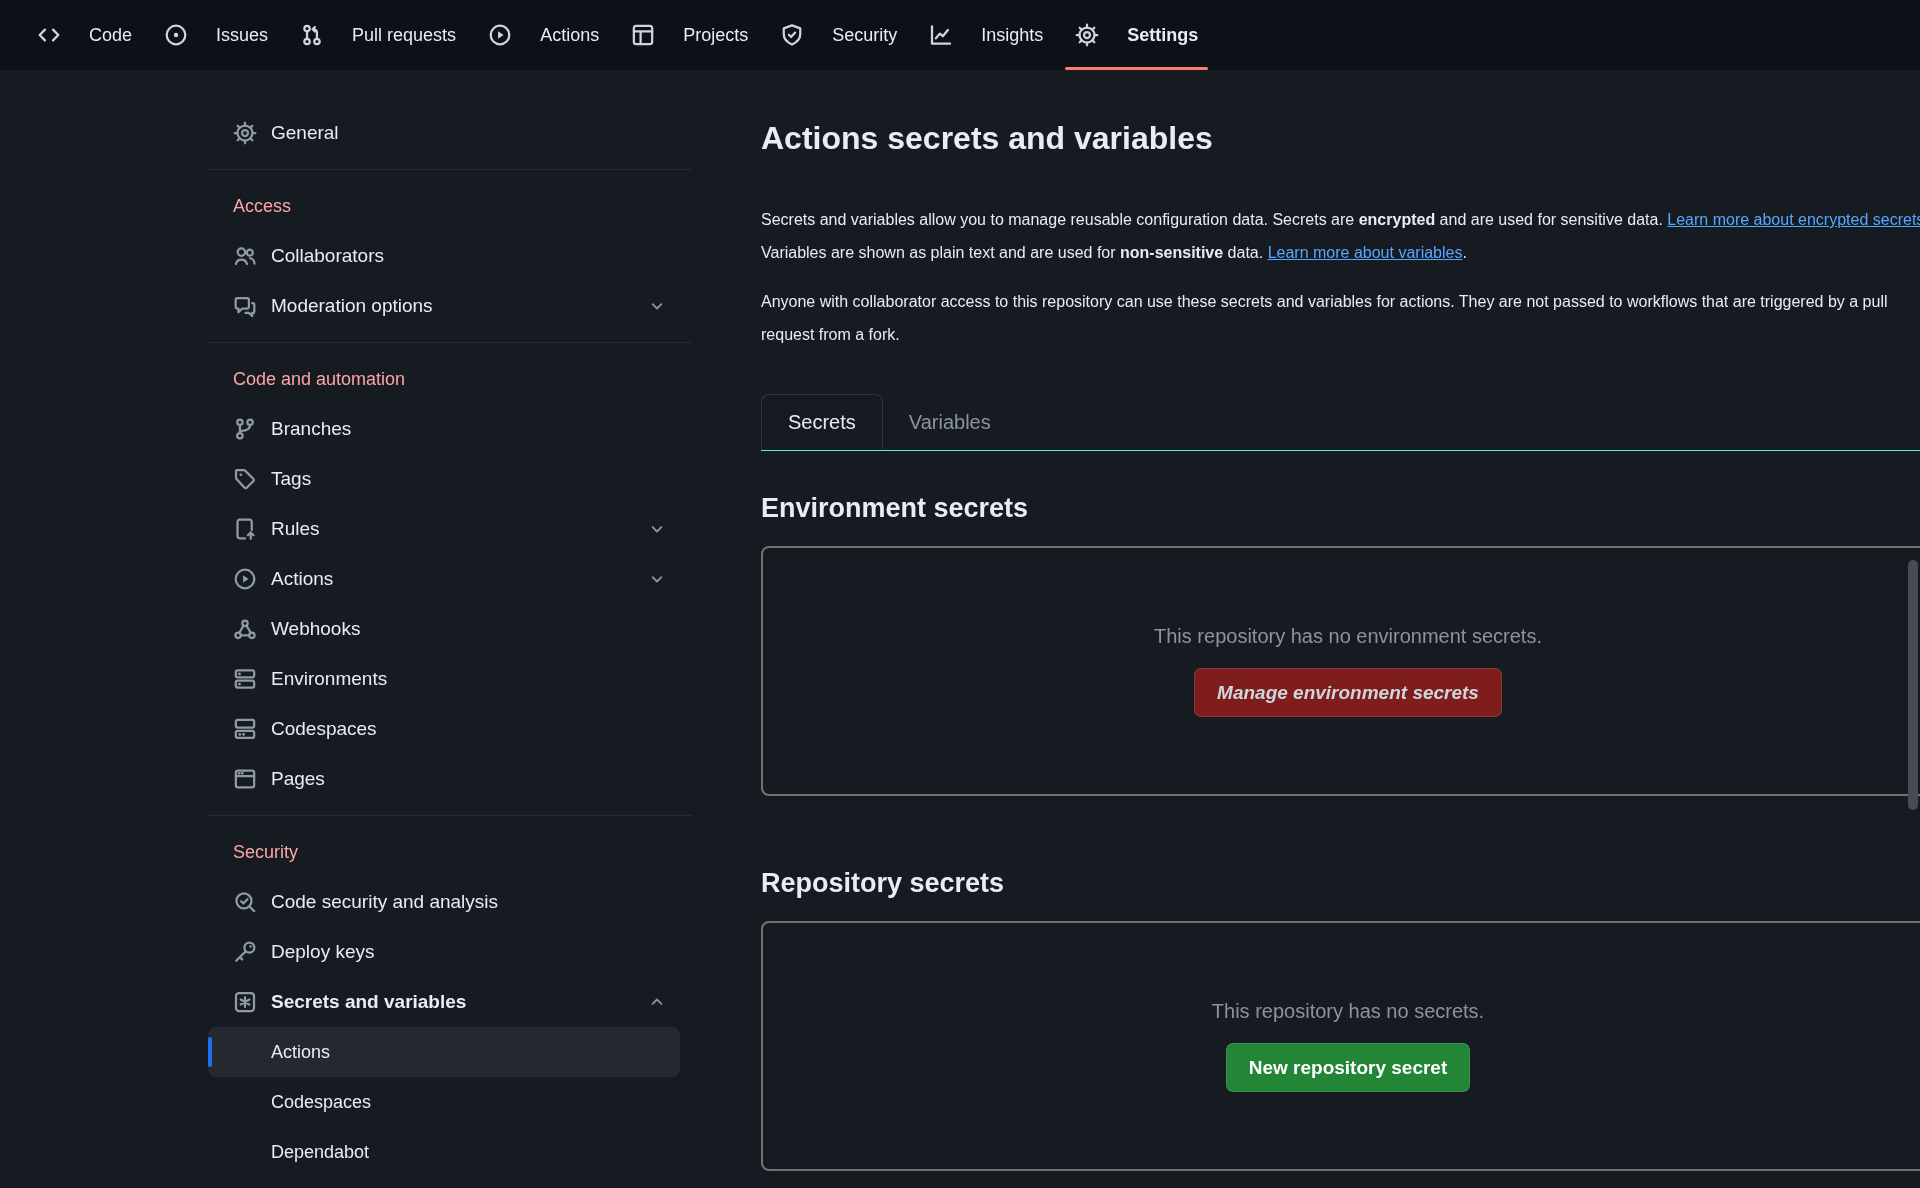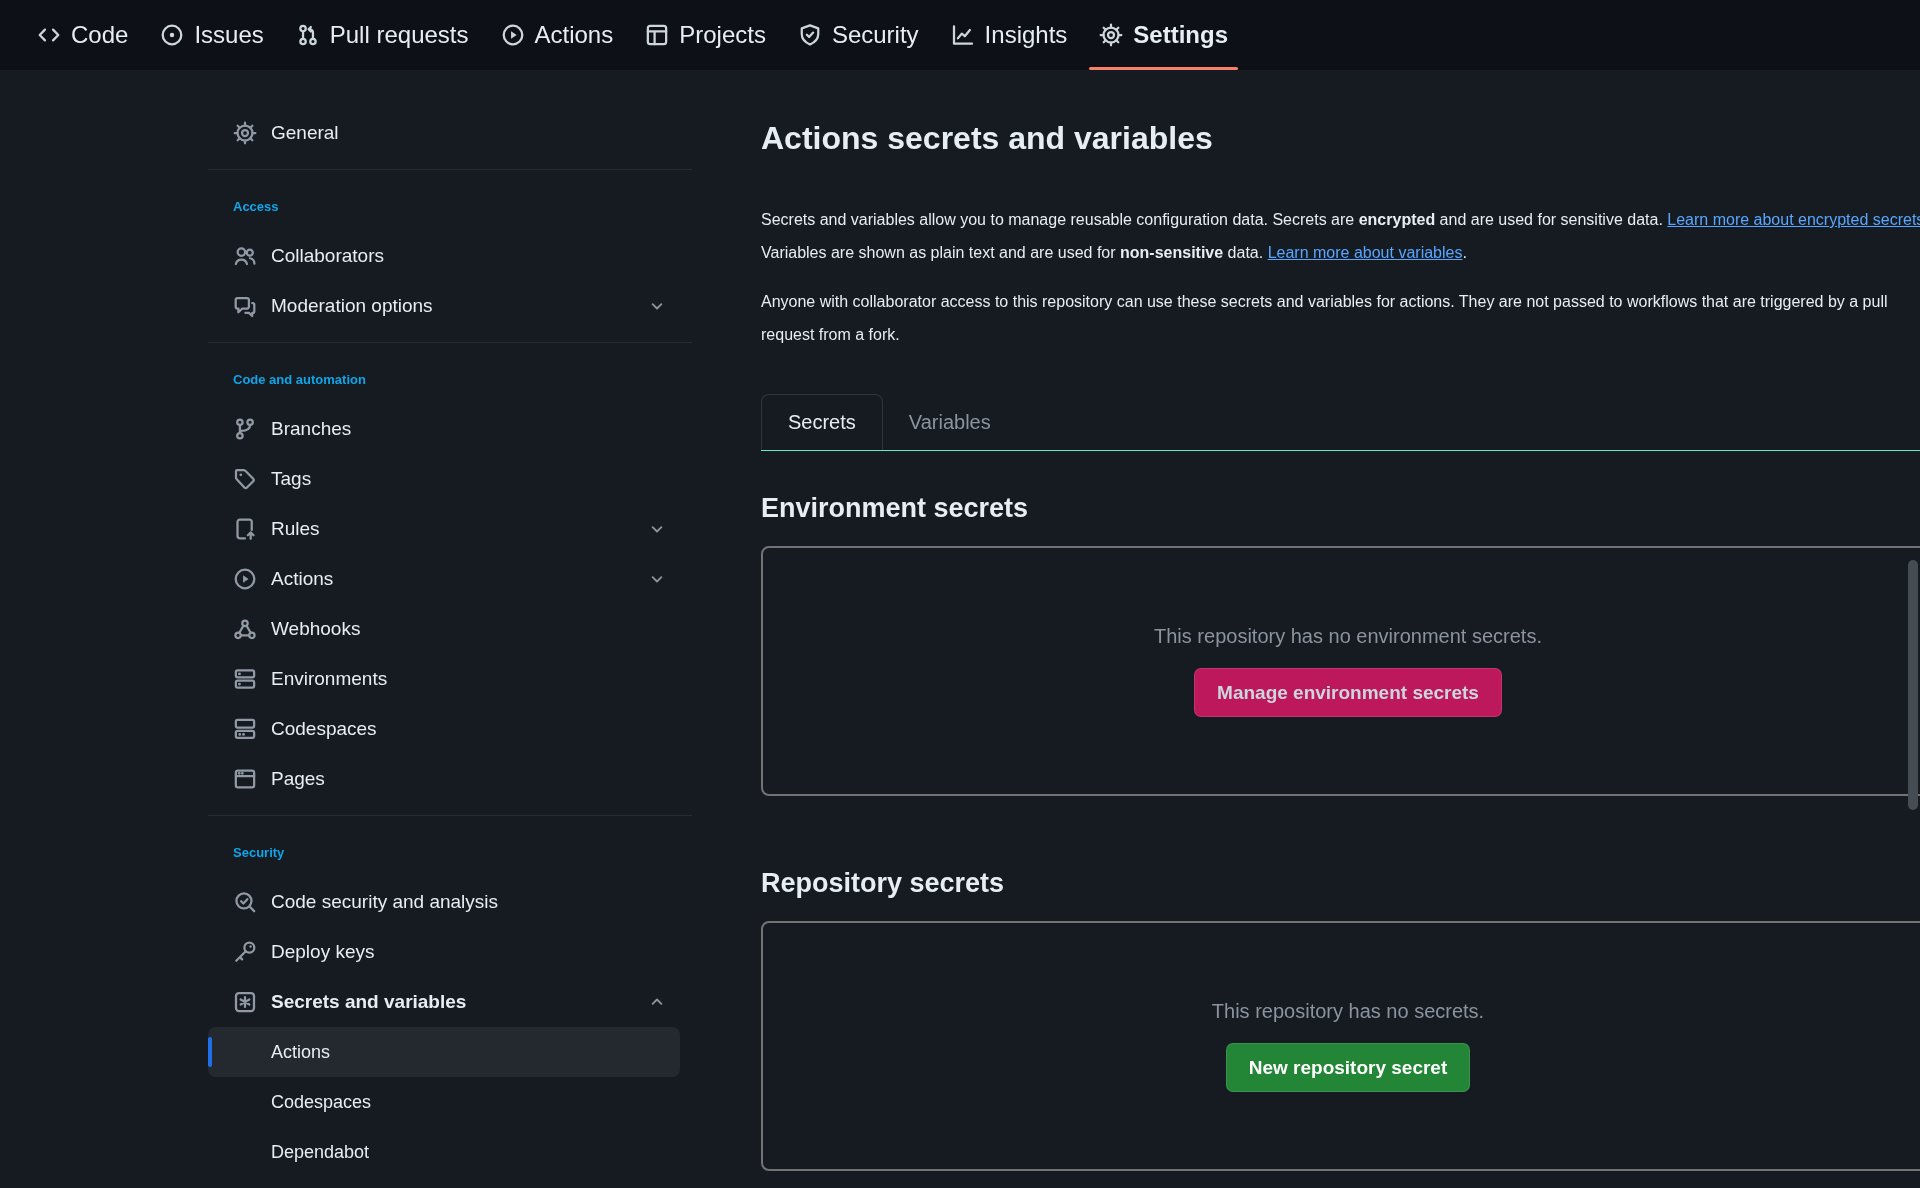--- a/index.html
+++ b/index.html
@@ -14,23 +14,23 @@
   }
 
   
   .header {
     position:absolute; top:0; left:0; width:1920px; height:70px;
     background:#0d1117;
     display:flex; align-items:stretch;
     padding-left:21px;
   }
   .nav-item {
-    display:flex; align-items:center; gap:10px;
+    display:flex; align-items:center; gap:28px;
     padding:0 16px; position:relative;
-    font-size:24px; color:#e6edf3; cursor:pointer;
+    font-size:18px; color:#e6edf3; cursor:pointer;
   }
   .nav-item.active .nav-label { font-weight:600; }
   .nav-item.active::after {
     content:""; position:absolute; left:6px; right:6px; bottom:0;
     height:3px; background:#f78166; border-radius:3px;
   }
   .nav-icon { width:24px; height:24px; color:#cdd5dd; flex:none; }
   .nav-icon svg, .sb-icon svg, .sb-chevron svg {
     width:100%; height:100%;
     fill:none; stroke:currentColor; stroke-width:1.5;
@@ -47,21 +47,21 @@
     padding-left:25px; margin-right:12px;
     font-size:19px; color:#e6edf3; border-radius:8px;
     position:relative; cursor:pointer;
   }
   .sb-item.bold .sb-label { font-weight:600; }
   .sb-icon { width:24px; height:24px; color:#909aa4; flex:none; }
   .sb-label { flex:1; }
   .sb-chevron { width:20px; height:20px; color:#8b949e; margin-right:13px; flex:none; }
   .sb-section-title {
     height:50px; display:flex; align-items:center; padding-left:25px;
-    color:#0ea5e9; font-size:13px; font-weight:700;
+    color:#fca5a5; font-size:18px; font-weight:400;
   }
   .sb-divider { height:1px; background:#262c34; margin:11px 0; }
   .sb-subitem {
     height:50px; display:flex; align-items:center;
     padding-left:63px; margin-right:12px;
     font-size:18px; color:#e6edf3; border-radius:8px;
     position:relative; cursor:pointer;
   }
   .sb-subitem.active { background:rgba(177,186,196,0.09); }
   .sb-subitem.active::before {
@@ -97,21 +97,21 @@
     display:flex; flex-direction:column; align-items:center; justify-content:center; gap:20px;
   }
   .empty-text { color:#8b949e; font-size:20px; }
 
   .btn {
     height:49px; padding:0 22px; border-radius:7px;
     font-size:19px; font-weight:600; font-family:inherit;
     display:inline-flex; align-items:center; cursor:pointer;
     border:1px solid rgba(240,246,252,0.12);
   }
-  .btn-gray { background:#be185d; color:#cdd5dd; }
+  .btn-gray { background:#7f1d1d; color:#cdd5dd;font-style:italic; }
   .btn-green { background:#238636; color:#ffffff; }
 
   .scrollbar-thumb {
     position:absolute; right:2px; top:560px; width:10px; height:250px;
     background:#454c54; border-radius:5px;
   }
 </style>
 </head>
 <body>
 

